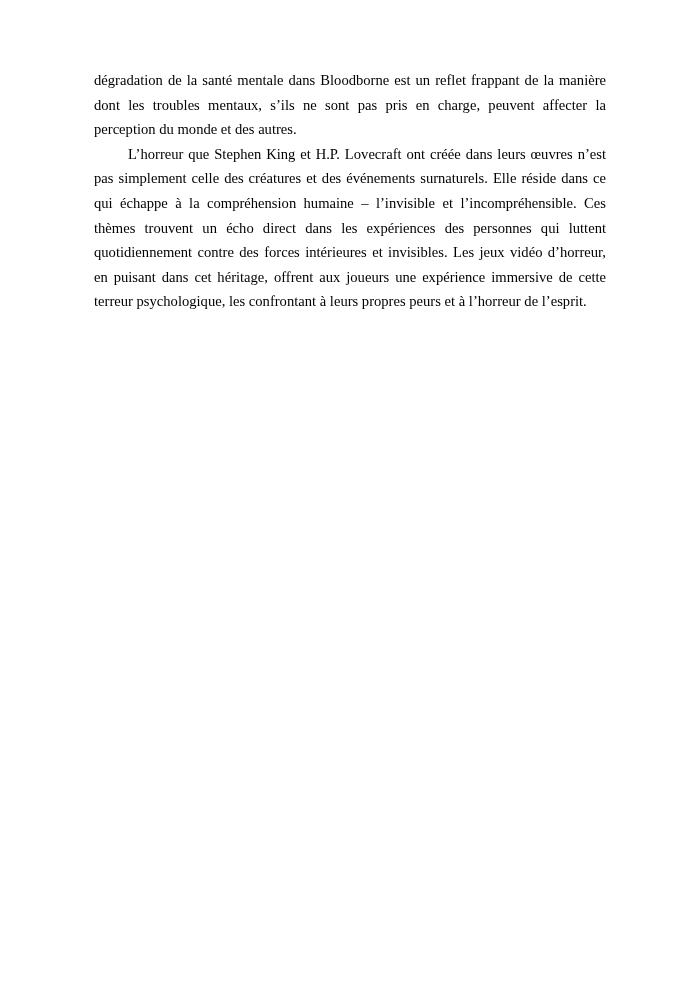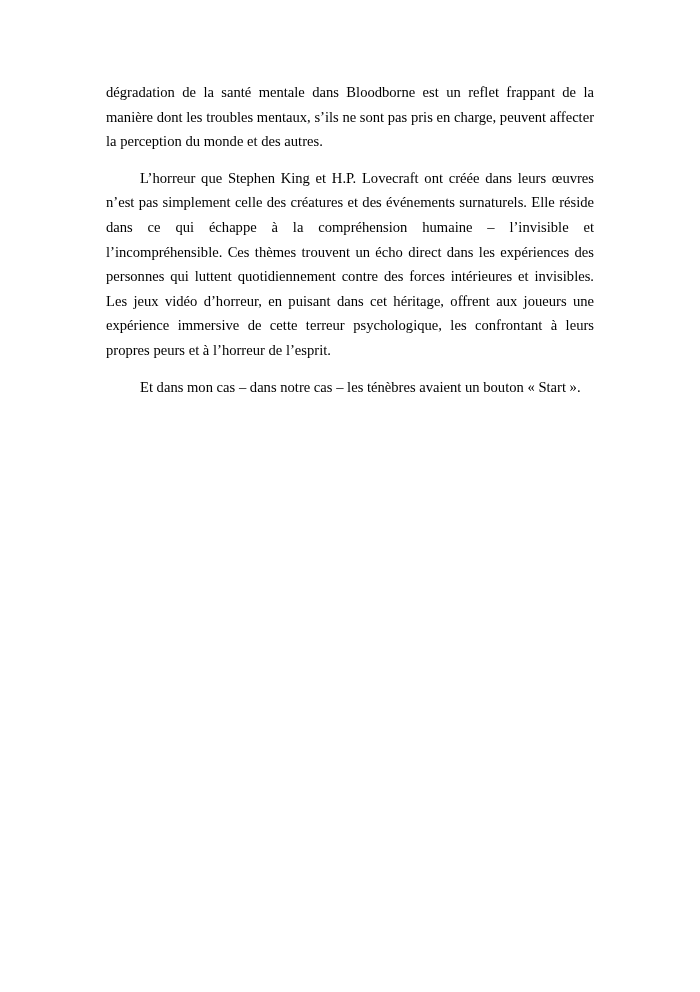--- a/index.html
+++ b/index.html
@@ -15,21 +15,21 @@
     box-sizing: border-box;
     overflow: hidden;
   }
   .text-column {
     position: absolute;
     left: 94px;
     top: 68px;
     width: 512px;
   }
   .para {
-    margin: 12px;
+    margin: 0;
     font-family: "Liberation Serif", "DejaVu Serif", serif;
     font-size: 14.6px;
     line-height: 24.6px;
     color: #000000;
     text-align: justify;
     text-justify: inter-word;
     hyphens: none;
   }
   .para.continued {
     text-indent: 0;
@@ -38,15 +38,14 @@
     text-indent: 34px;
   }
 </style>
 </head>
 <body>
 
 <div class="page">
   <div class="text-column">
     <p class="para continued">dégradation de la santé mentale dans Bloodborne est un reflet frappant de la manière dont les troubles mentaux, s’ils ne sont pas pris en charge, peuvent affecter la perception du monde et des autres.</p>
     <p class="para indented">L’horreur que Stephen King et H.P. Lovecraft ont créée dans leurs œuvres n’est pas simplement celle des créatures et des événements surnaturels. Elle réside dans ce qui échappe à la compréhension humaine – l’invisible et l’incompréhensible. Ces thèmes trouvent un écho direct dans les expériences des personnes qui luttent quotidiennement contre des forces intérieures et invisibles. Les jeux vidéo d’horreur, en puisant dans cet héritage, offrent aux joueurs une expérience immersive de cette terreur psychologique, les confrontant à leurs propres peurs et à l’horreur de l’esprit.</p>
-    <p class="para indented">Et dans mon cas – dans notre cas – les ténèbres avaient un bouton « Start ».</p>
   </div>
 </div>
 
 </body></html>

